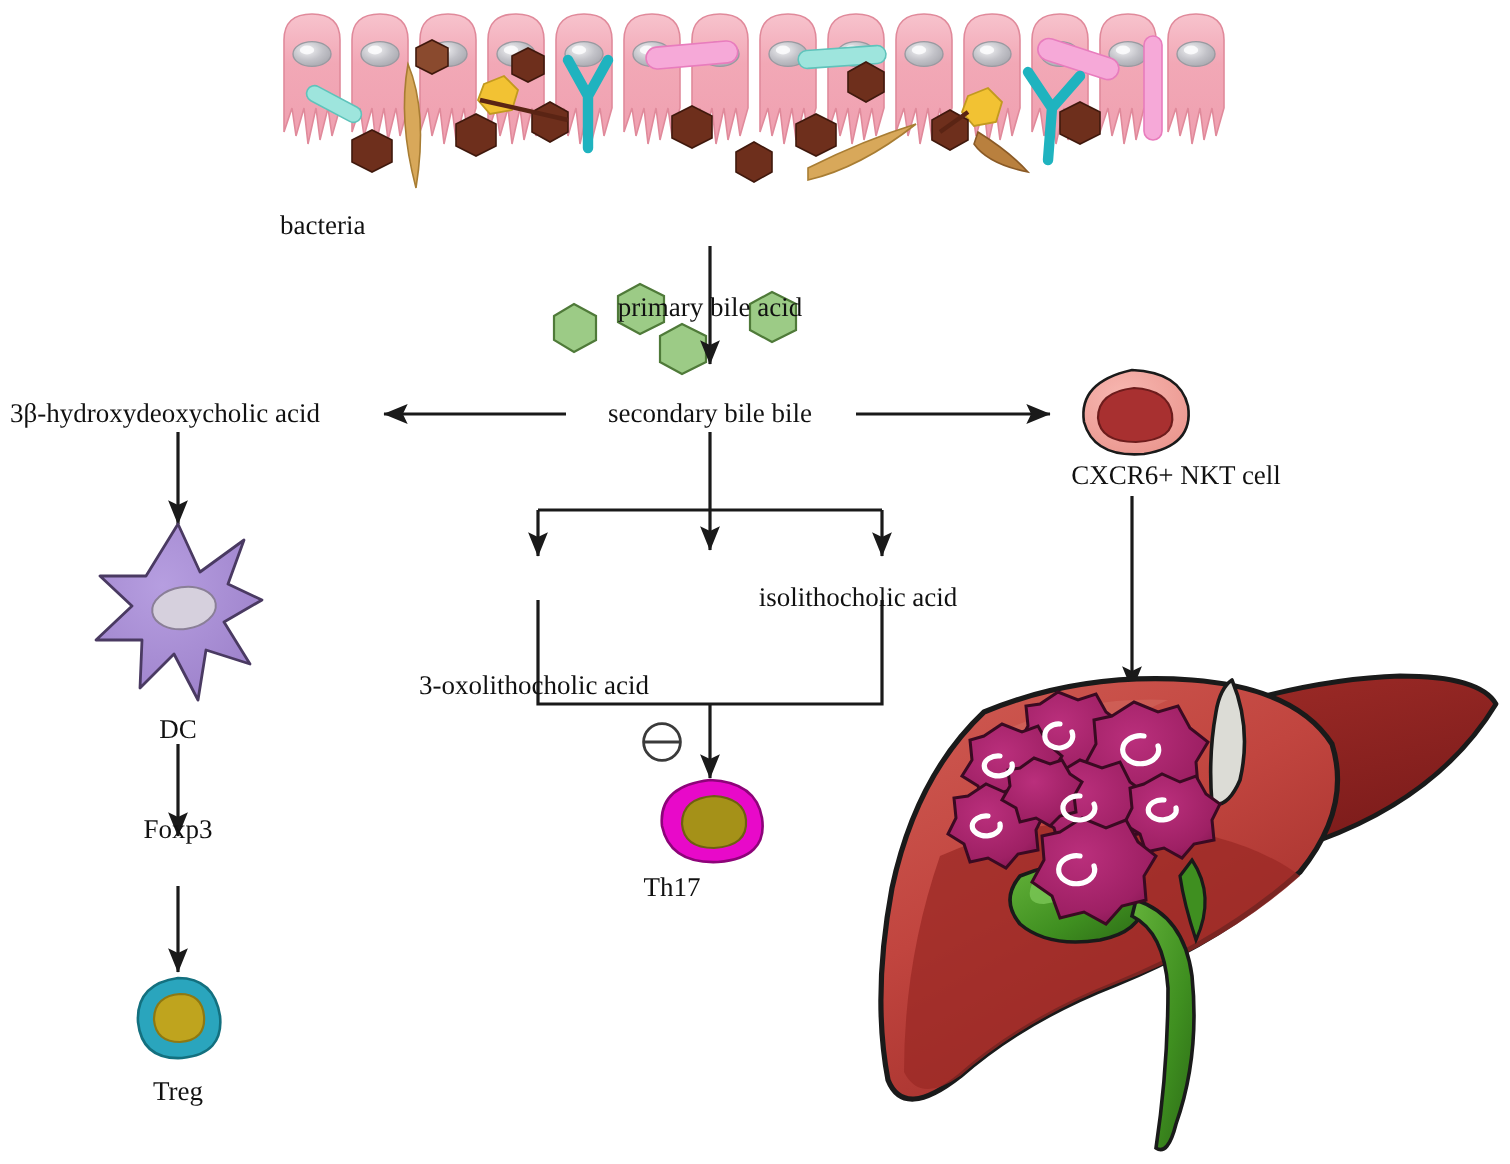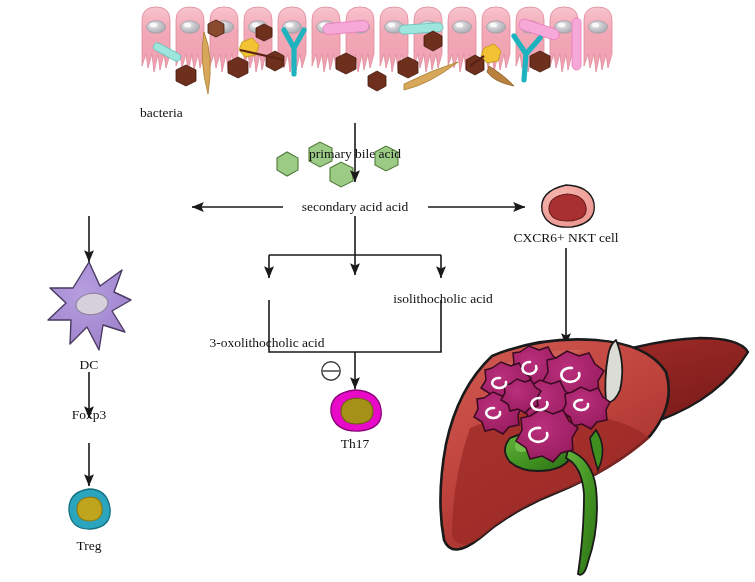--- a/index.html
+++ b/index.html
@@ -35,27 +35,27 @@
     line-height: 1;
     font-size: 13.5px;
   }
   .lbl.center {
     transform: translateX(-50%);
   }
   .lbl-bacteria     { left: 140px; top: 106px; }
   .lbl-primary      { left: 355px; top: 106px; margin-top: 41px; }
   .lbl-3beta        { left: 5px;   top: 200px; }
   .lbl-secondary    { left: 355px; top: 200px; }
-  .lbl-nkt          { left: 566px; top: 231px; }
+  .lbl-nkt          { left: 588px; top: 231px; }
   .lbl-oxo          { left: 267px; top: 292px; margin-top: 44px; }
-  .lbl-iso          { left: 443px; top: 292px; }
+  .lbl-iso          { left: 429px; top: 292px; }
   .lbl-dc           { left: 89px;  top: 358px; }
   .lbl-foxp3        { left: 89px;  top: 408px; }
   .lbl-treg         { left: 89px;  top: 539px; font-family: Liberation Serif, serif; }
-  .lbl-th17         { left: 355px; top: 437px; }
+  .lbl-th17         { left: 336px; top: 437px; }
 </style>
 </head>
 <body>
 
 <div id="stage">
 
   <svg width="755" height="582" viewBox="0 0 755 582">
     <defs>
       <marker id="arrowhead" markerWidth="9" markerHeight="9" refX="7.4" refY="3.1" orient="auto">
         <path d="M0,0 L7.6,3.1 L0,6.2 L1.5,3.1 Z" fill="#1a1a1a"></path>
@@ -320,21 +320,22 @@
         <path d="M540,398 a8,6 0 1,0 7,4"></path>
         <path d="M582,400 a7,5 0 1,0 6,4"></path>
         <path d="M494,408 a7,5 0 1,0 6,4"></path>
         <path d="M540,428 a9,7 0 1,0 7,5"></path>
       </g>
     </g>
   </svg>
 
   <div class="lbl lbl-bacteria">bacteria</div>
   <div class="lbl center lbl-primary">primary bile acid</div>
-  <div class="lbl center lbl-secondary">secondary acid acid</div>
+  <div class="lbl lbl-3beta">3β-hydroxydeoxycholic acid</div>
+  <div class="lbl center lbl-secondary">secondary bile bile</div>
   <div class="lbl center lbl-nkt">CXCR6+ NKT cell</div>
   <div class="lbl center lbl-oxo">3-oxolithocholic acid</div>
   <div class="lbl center lbl-iso">isolithocholic acid</div>
   <div class="lbl center lbl-dc">DC</div>
   <div class="lbl center lbl-foxp3">Foxp3</div>
   <div class="lbl center lbl-treg">Treg</div>
   <div class="lbl center lbl-th17">Th17</div>
 
 </div>
 

